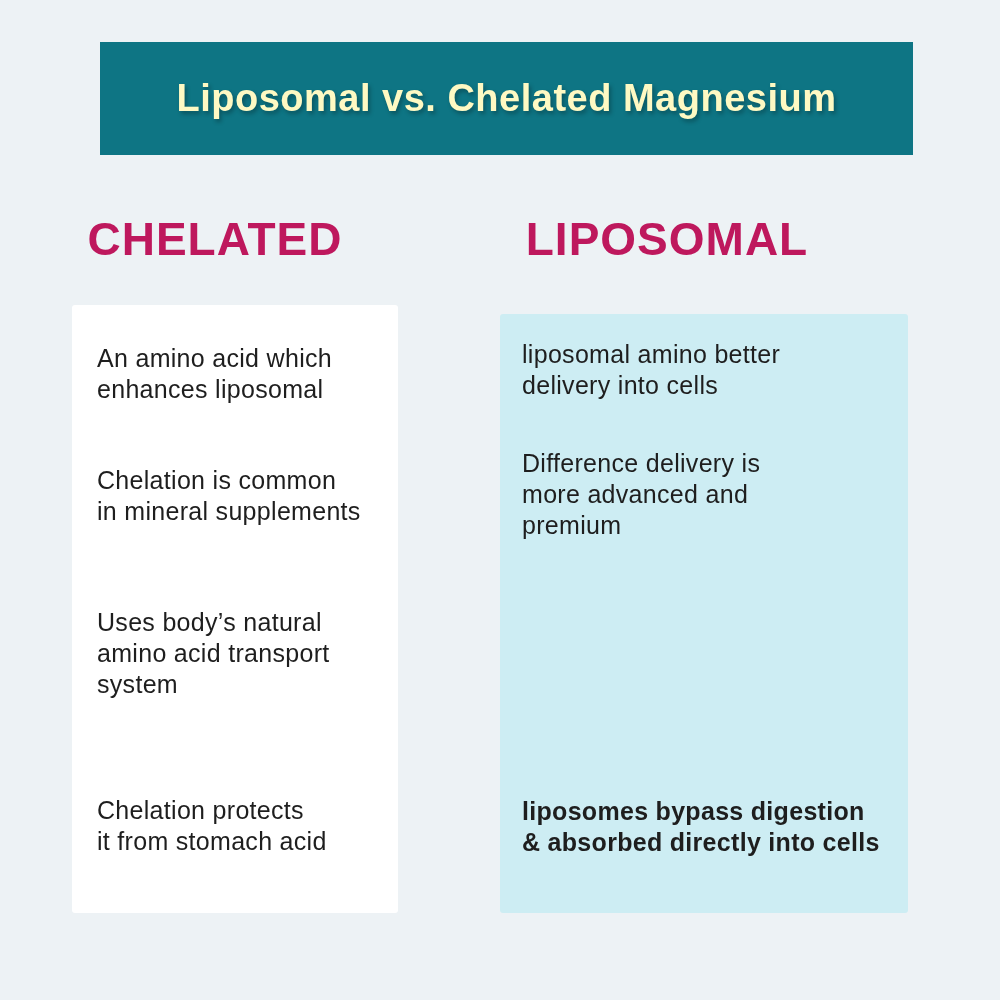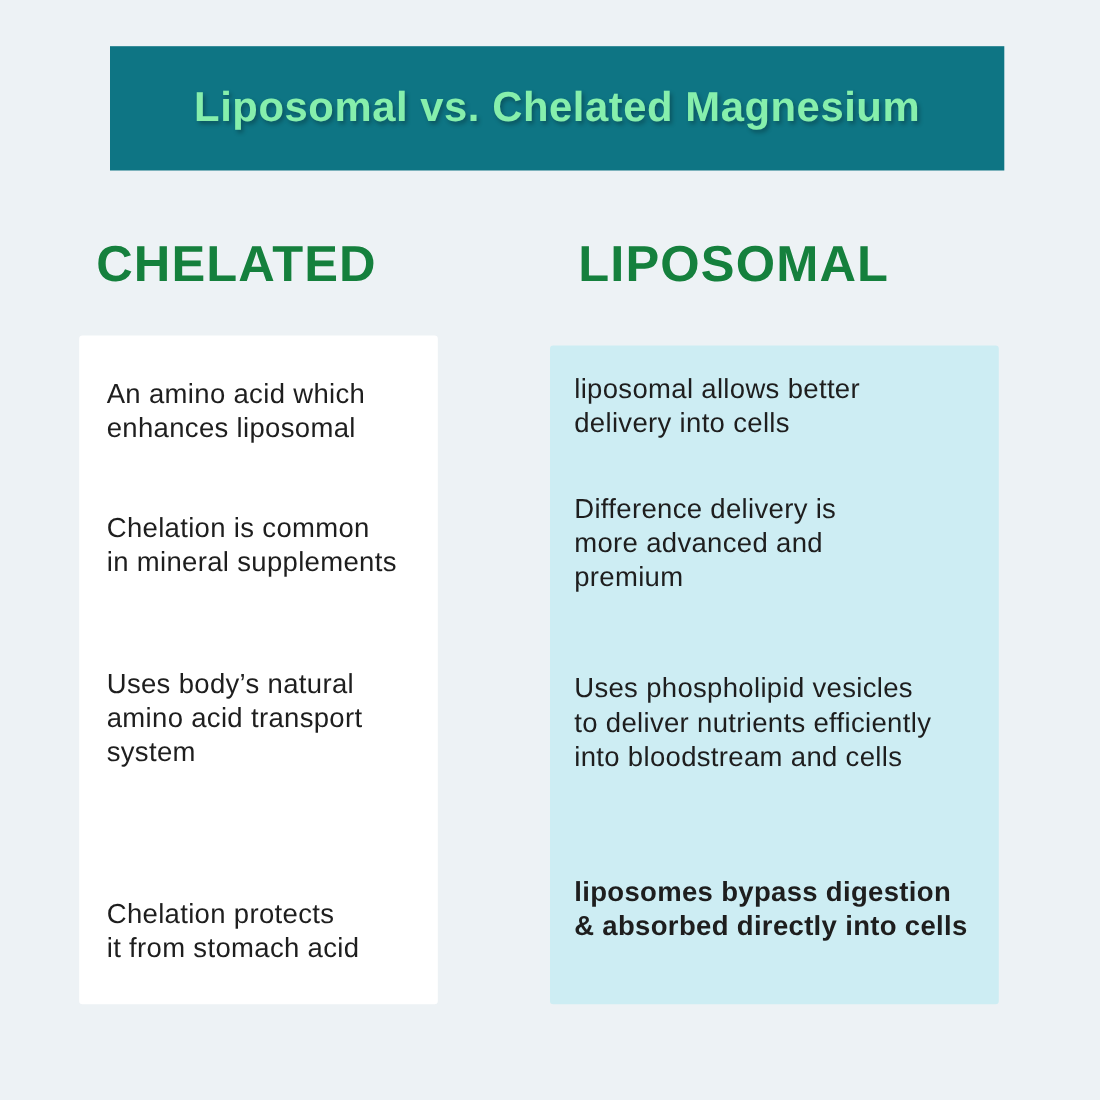--- a/index.html
+++ b/index.html
@@ -22,39 +22,39 @@
     top: 42px;
     width: 813px;
     height: 113px;
     background: #0E7584;
     display: flex;
     flex-direction: column;
     align-items: center;
     justify-content: center;
   }
   .banner .title-line {
-    color: #86efac;
+    color: #fef9c3;
     font-size: 38px;
     font-weight: bold;
     letter-spacing: 0.5px;
     line-height: 47px;
     text-shadow: 2px 3px 4px rgba(0,0,0,0.28);
     white-space: nowrap;
   }
 
   
   .col-heading {
     position: absolute;
     top: 212px;
     width: 326px;
     text-align: center;
     font-size: 46px;
     font-weight: bold;
     letter-spacing: 1px;
-    color: #15803d;
+    color: #be185d;
     white-space: nowrap;
   }
   .heading-left  { left: 52px;  }
   .heading-right { left: 504px; }
 
   
   .card {
     position: absolute;
     border-radius: 3px;
   }
@@ -81,21 +81,21 @@
     letter-spacing: 0.3px;
     color: #1E1E1E;
     white-space: pre;
   }
   .card-left  .item { left: 25px; }
   .card-right .item { left: 22px; }
 
   .card-left  .item-1 { top: 38px;  }
   .card-left  .item-2 { top: 160px; }
   .card-left  .item-3 { top: 302px; }
-  .card-left  .item-4 { top: 490px; margin-top: 21px; }
+  .card-left  .item-4 { top: 490px; }
 
   .card-right .item-1 { top: 25px;  }
   .card-right .item-2 { top: 134px; }
   .card-right .item-3 { top: 297px; }
   .card-right .item-4 { top: 482px; font-weight: bold; }
 </style>
 </head>
 <body>
 
 <div class="banner">
@@ -111,23 +111,20 @@
   <div class="item item-3">Uses body’s natural
 amino acid transport
 system</div>
   <div class="item item-2">Chelation is common
 in mineral supplements</div>
   <div class="item item-4">Chelation protects
 it from stomach acid</div>
 </div>
 
 <div class="card card-right">
-  <div class="item item-1">liposomal allows better
+  <div class="item item-1">liposomal amino better
 delivery into cells</div>
   <div class="item item-2">Difference delivery is
 more advanced and
 premium</div>
-  <div class="item item-3">Uses phospholipid vesicles
-to deliver nutrients efficiently
-into bloodstream and cells</div>
   <div class="item item-4">liposomes bypass digestion
 &amp; absorbed directly into cells</div>
 </div>
 
 </body></html>

